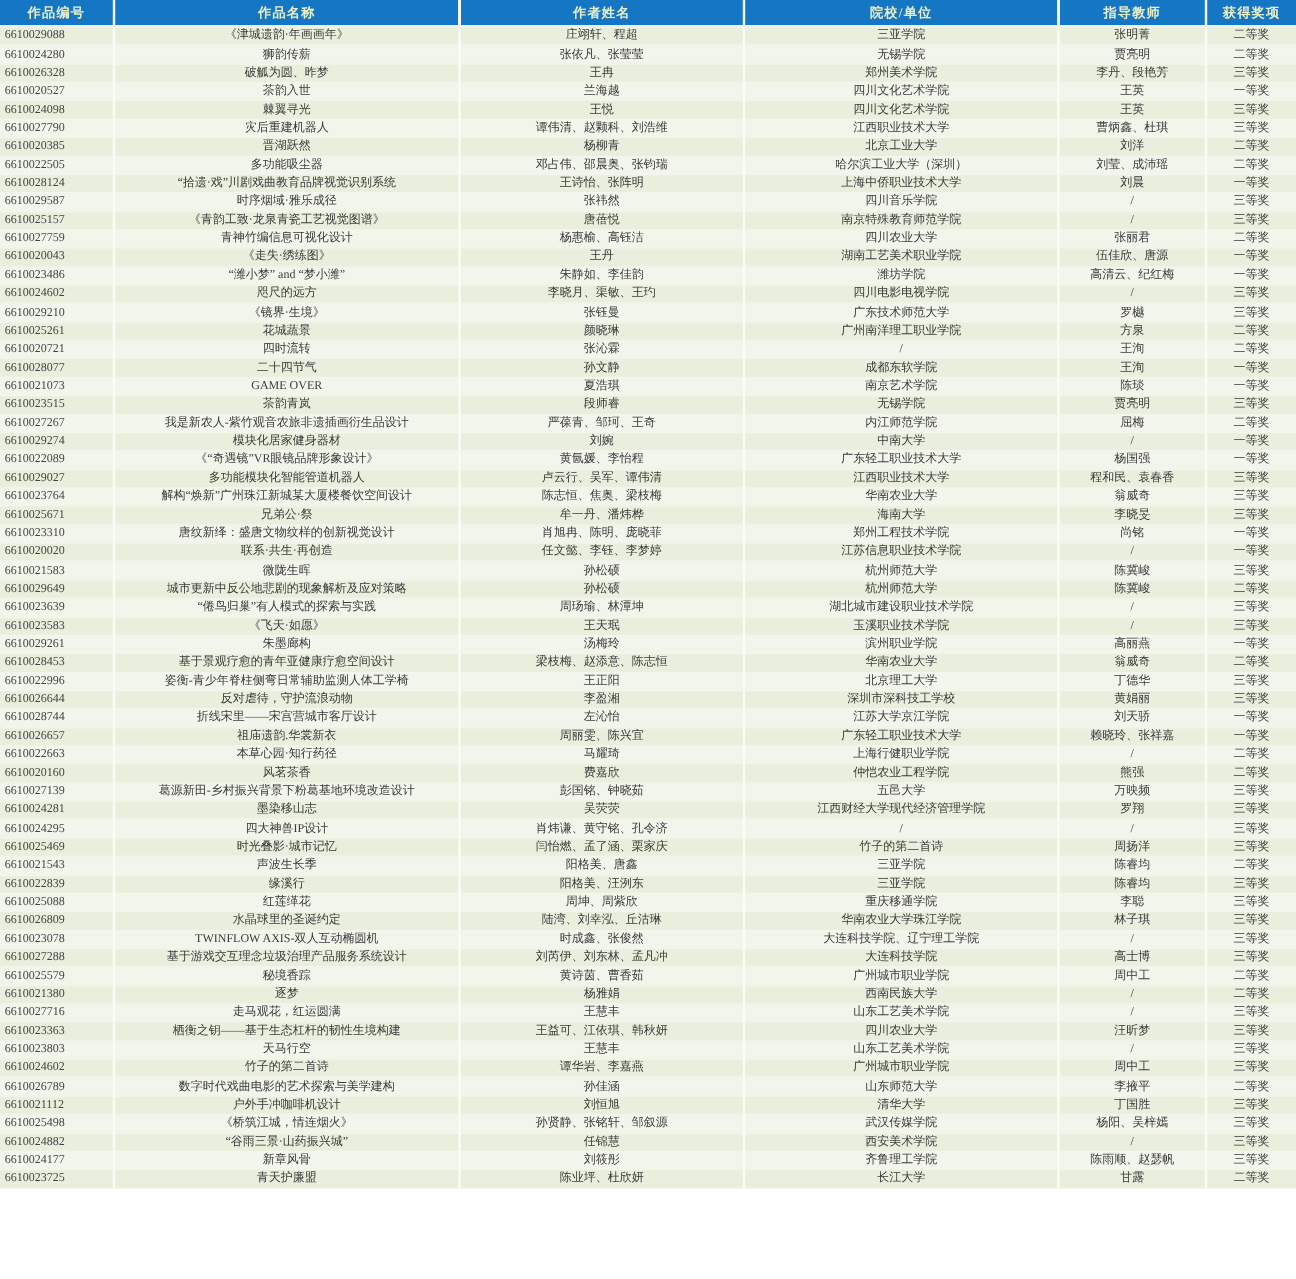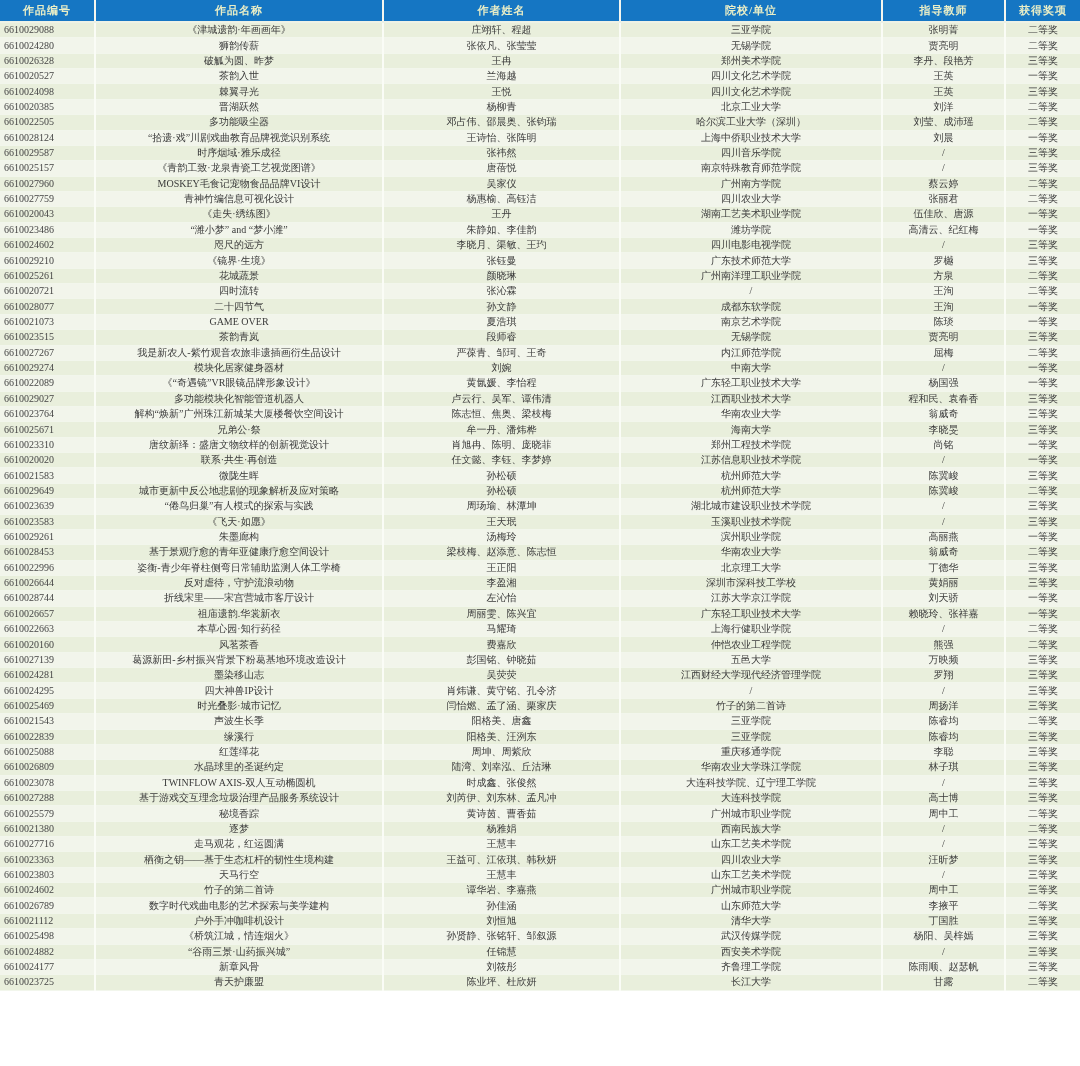--- a/index.html
+++ b/index.html
@@ -84,20 +84,28 @@
       </tr>
       <tr>
         <td>6610024098</td>
         <td>棘翼寻光</td>
         <td>王悦</td>
         <td>四川文化艺术学院</td>
         <td>王英</td>
         <td>三等奖</td>
       </tr>
       <tr>
+        <td>6610027790</td>
+        <td>灾后重建机器人</td>
+        <td>谭伟清、赵颗科、刘浩维</td>
+        <td>江西职业技术大学</td>
+        <td>曹炳鑫、杜琪</td>
+        <td>三等奖</td>
+      </tr>
+      <tr>
         <td>6610020385</td>
         <td>晋湖跃然</td>
         <td>杨柳青</td>
         <td>北京工业大学</td>
         <td>刘洋</td>
         <td>二等奖</td>
       </tr>
       <tr>
         <td>6610022505</td>
         <td>多功能吸尘器</td>
@@ -124,28 +132,20 @@
       </tr>
       <tr>
         <td>6610025157</td>
         <td>《青韵工致·龙泉青瓷工艺视觉图谱》</td>
         <td>唐蓓悦</td>
         <td>南京特殊教育师范学院</td>
         <td>/</td>
         <td>三等奖</td>
       </tr>
       <tr>
-        <td>6610027960</td>
-        <td>MOSKEY毛食记宠物食品品牌VI设计</td>
-        <td>吴家仪</td>
-        <td>广州南方学院</td>
-        <td>蔡云婷</td>
-        <td>二等奖</td>
-      </tr>
-      <tr>
         <td>6610027759</td>
         <td>青神竹编信息可视化设计</td>
         <td>杨惠榆、高钰洁</td>
         <td>四川农业大学</td>
         <td>张丽君</td>
         <td>二等奖</td>
       </tr>
       <tr>
         <td>6610020043</td>
         <td>《走失·绣练图》</td>

